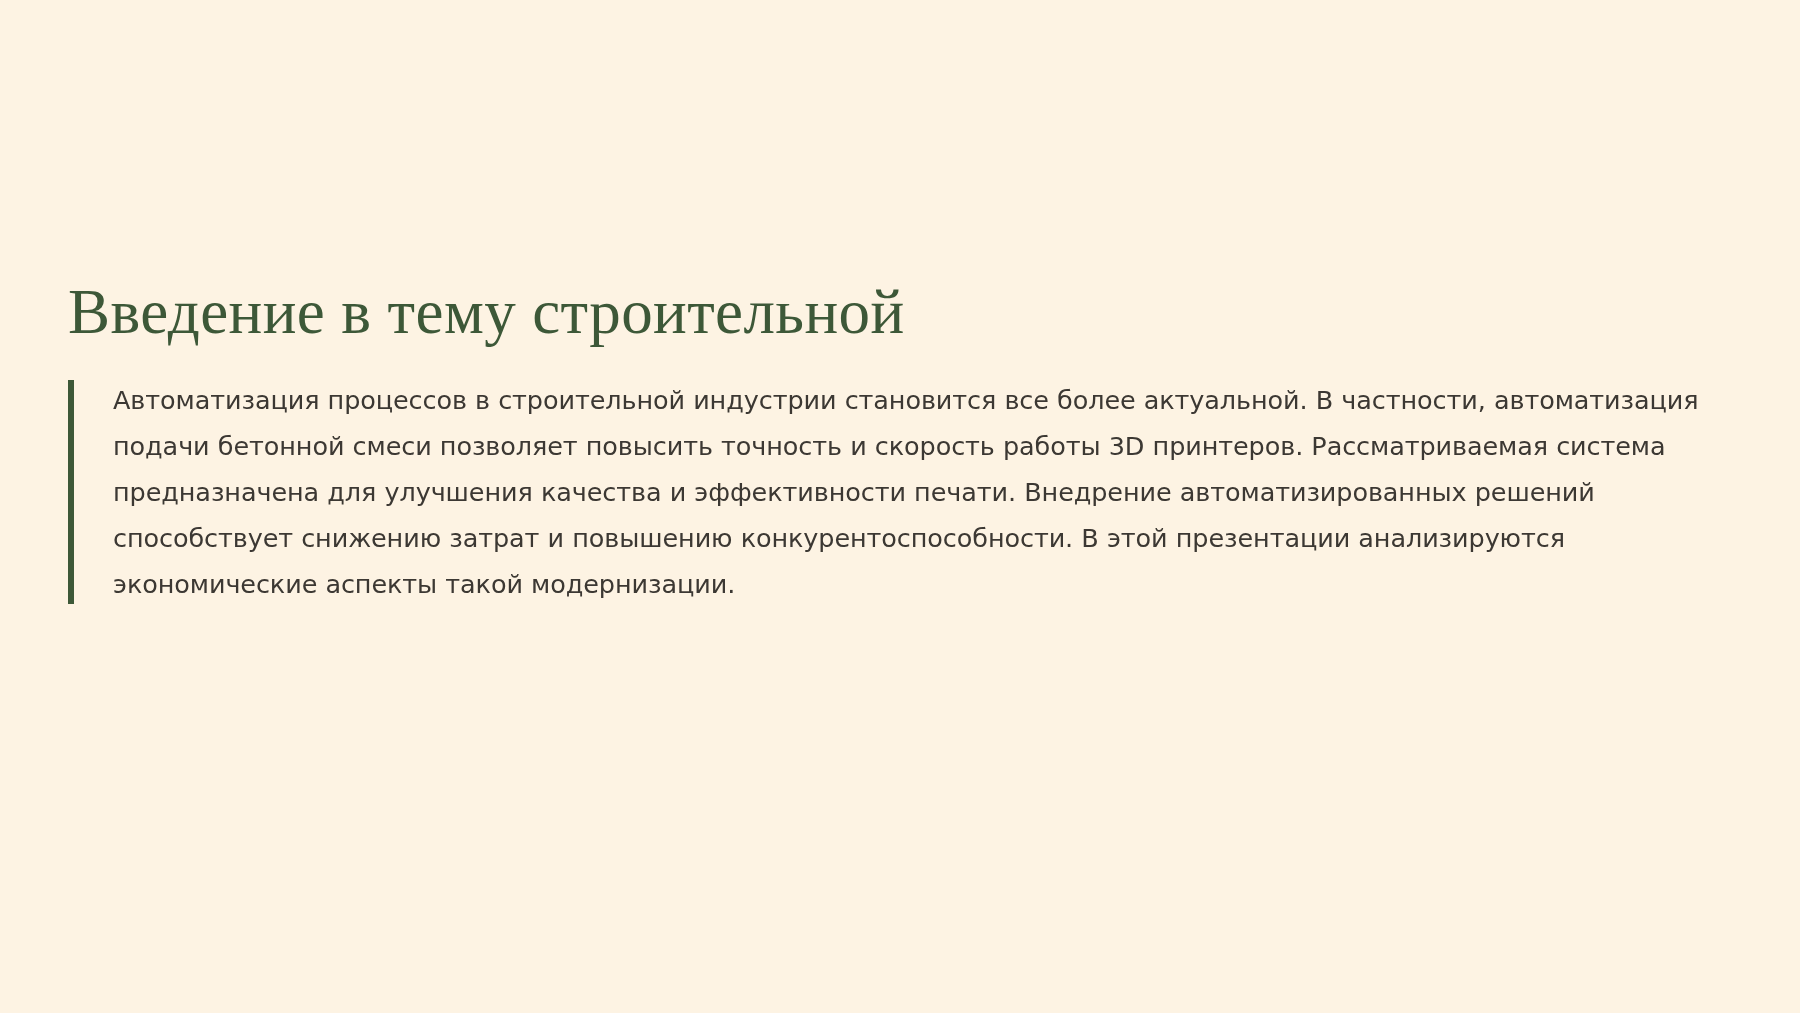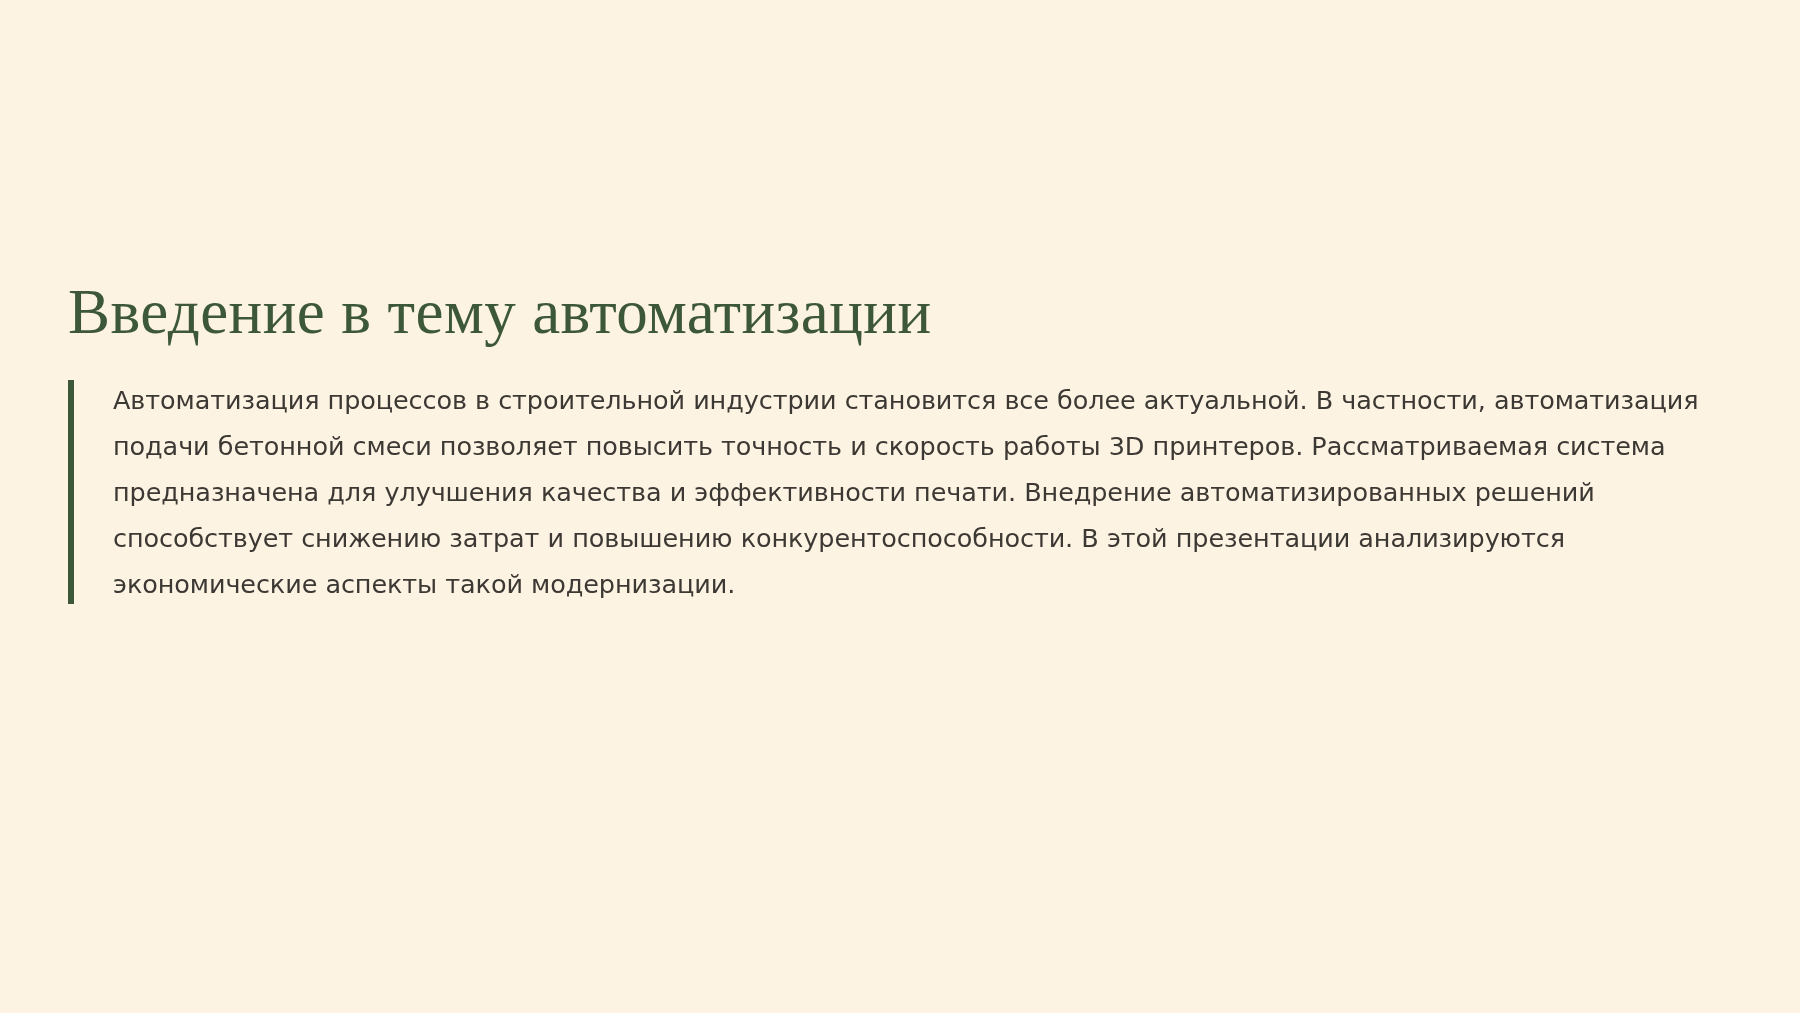--- a/index.html
+++ b/index.html
@@ -67,21 +67,21 @@
     text-align: left;
     word-spacing: 0.2px;
   }
 </style>
 </head>
 <body>
 
 <div class="slide">
   <div class="slide-body">
 
-    <h1 class="slide-title">Введение в тему автоматизации</h1>
+    <h1 class="slide-title">Введение в тему строительной</h1>
 
     <div class="body-block">
       <span class="accent-bar"></span>
       <p class="body-text">Автоматизация процессов в строительной индустрии становится все более актуальной. В частности, автоматизация подачи бетонной смеси позволяет повысить точность и скорость работы 3D принтеров. Рассматриваемая система предназначена для улучшения качества и эффективности печати. Внедрение автоматизированных решений способствует снижению затрат и повышению конкурентоспособности. В этой презентации анализируются экономические аспекты такой модернизации.</p>
     </div>
 
   </div>
 </div>
 
 </body></html>

